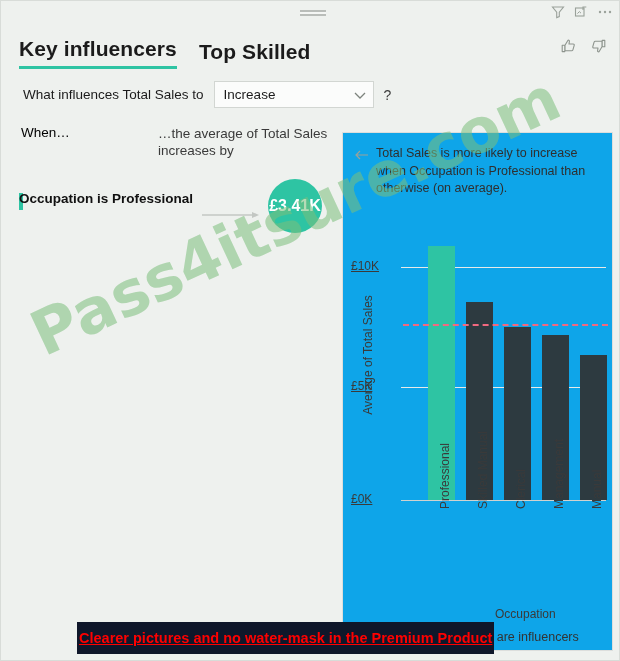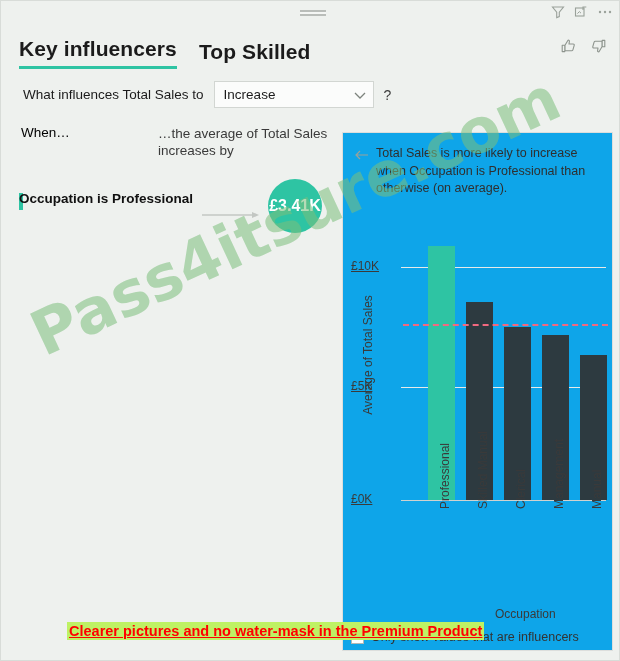--- a/index.html
+++ b/index.html
@@ -92,23 +92,23 @@
   .cbox-label { font-size: 12.5px; color: #333; white-space: nowrap; }
 
   
   .wm-diag {
     position: absolute; left: 34px; top: 300px; width: 560px;
     font-family: "DejaVu Sans", sans-serif; font-size: 62px; font-weight: bold;
     color: #7cbf7c; opacity: .55; transform: rotate(-25deg); transform-origin: left center;
     pointer-events: none; white-space: nowrap;
   }
   .wm-banner {
-    position: absolute; left: 66px; top: 621px;
-    background: #bef264; color: #ff0000; font-size: 14.5px; font-weight: bold;
-    text-decoration: underline; white-space: nowrap; padding: 1px 2px;
+    position: absolute; left: 76px; top: 621px;
+    background: #0f172a; color: #ff0000; font-size: 14.5px; font-weight: bold;
+    text-decoration: underline; white-space: nowrap; padding: 8px 2px;
   }
 </style>
 </head>
 <body>
 
 <div id="viz">
 
   <div class="topbar">
     <div class="drag-handle"></div>
     <div class="top-icons">

